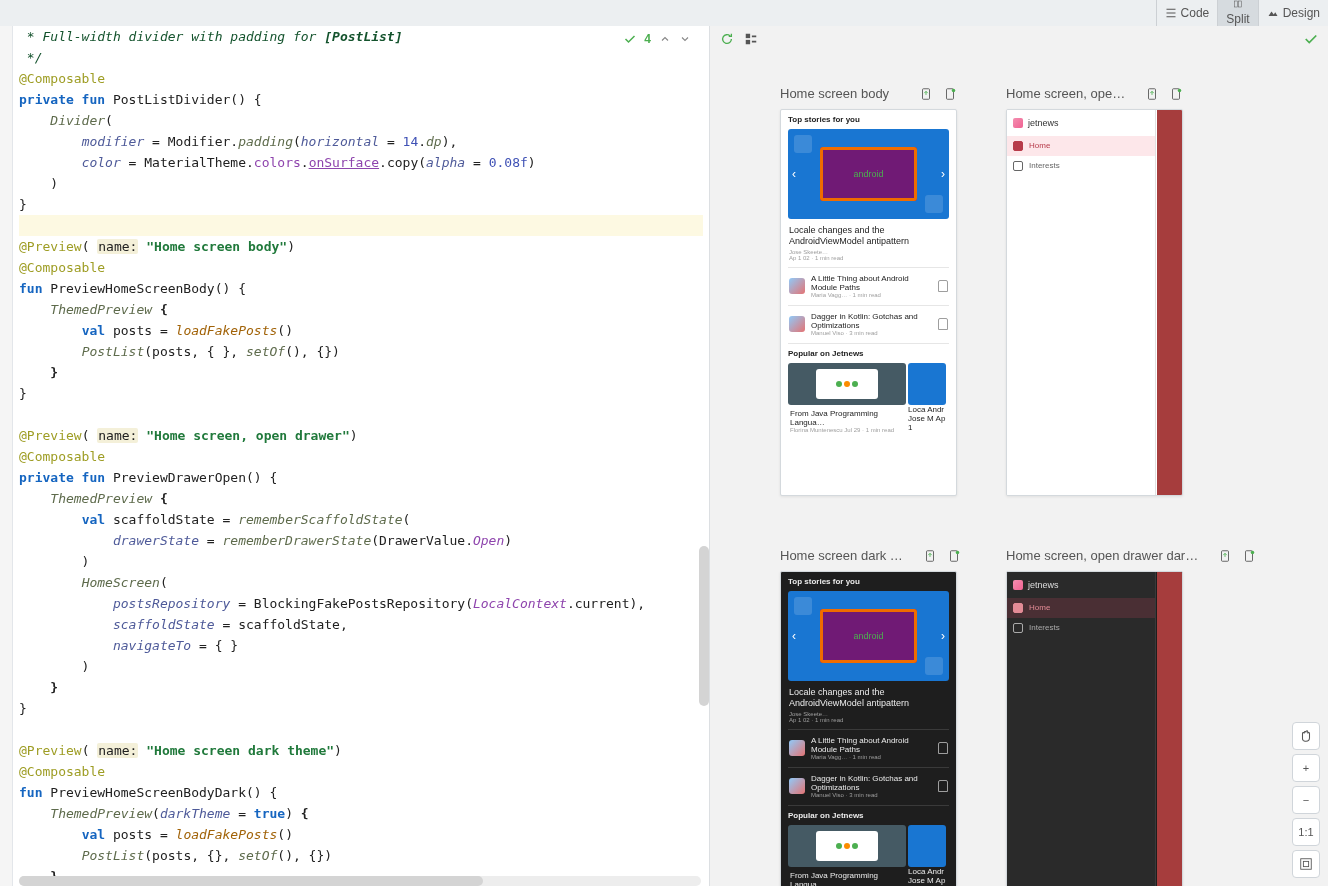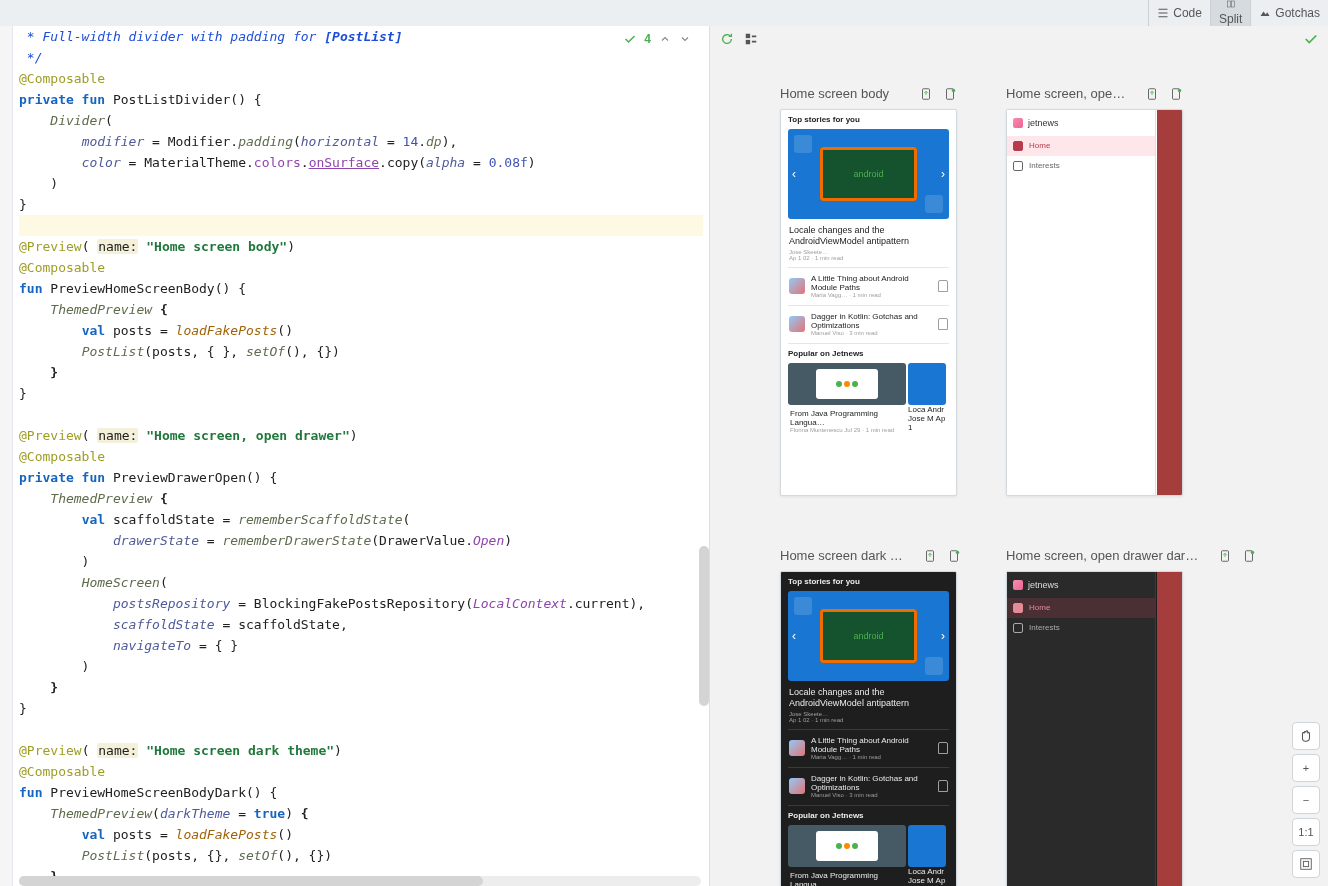--- a/index.html
+++ b/index.html
@@ -15,21 +15,21 @@
 .hl-yellow{background:#fdf9e2;display:block;padding-left:2px;}
 .kw{color:#1565c0;font-weight:bold;}
 .at{color:#9e9d24;}
 .it{font-style:italic;color:#5e6b4c;}
 .fn{color:#a16207;font-style:italic;}
 .str{color:#20793b;font-weight:bold;}
 .num{color:#3f51b5;}
 .id{color:#8e44ad;}
 .t{color:#212121;}
 .param{color:#4e5a99;font-style:italic;}
-.cmt{color:#1d4ed8;font-style:italic;}
+.cmt{color:#14532d;font-style:italic;}
 .curhl{background:#f4f0d9;border-radius:2px;padding:0 1px;}
 .editor-top{position:absolute;top:6px;right:18px;display:flex;align-items:center;gap:8px;font-size:12px;color:#555;}
 .editor-top .cnt{color:#4caf50;font-weight:600;}
 .editor-top svg{width:12px;height:12px;}
 .scrollbar-h{position:absolute;left:6px;right:8px;bottom:0;height:10px;background:#ededed;border-radius:5px;}
 .scrollbar-h .thumb{position:absolute;left:0;width:68%;top:0;bottom:0;background:#d4d4d4;border-radius:5px;}
 .scrollbar-v{position:absolute;right:0;top:520px;width:10px;height:160px;background:#d4d4d4;border-radius:5px;}
 .preview{flex:0 0 618px;position:relative;background:#f2f2f2;border-left:1px solid #dcdfe2;overflow:hidden;}
 .prev-top{position:absolute;top:6px;left:10px;display:flex;gap:10px;align-items:center;}
 .prev-top svg{width:14px;height:14px;}
@@ -50,21 +50,21 @@
 .phone.dark .drawer-logo{color:#ddd;}
 .drawer-logo .sq{width:10px;height:10px;background:linear-gradient(135deg,#f48fb1,#f06292);border-radius:2px;}
 .drawer-item{display:flex;gap:6px;padding:5px 6px;font-size:8px;color:#666;}
 .drawer-item.sel{background:#fde7ea;color:#b73b4a;}
 .phone.dark .drawer-item{color:#aaa;}
 .phone.dark .drawer-item.sel{background:#4a2f34;color:#e38b96;}
 .drawer-item .ic{width:10px;height:10px;border:1.5px solid currentColor;border-radius:2px;box-sizing:border-box;}
 .drawer-item.sel .ic{background:currentColor;}
 .sect{padding:5px 7px;font-weight:bold;font-size:8px;}
 .hero{margin:0 7px;height:90px;background:#1976d2;border-radius:3px;position:relative;overflow:hidden;}
-.hero .andr{position:absolute;left:32px;right:32px;top:18px;bottom:18px;background:#14532d;border-radius:3px;display:flex;align-items:center;justify-content:center;color:#4caf50;font-size:9px;box-shadow:0 0 0 3px #ef6c00 inset;}
+.hero .andr{position:absolute;left:32px;right:32px;top:18px;bottom:18px;background:#701a75;border-radius:3px;display:flex;align-items:center;justify-content:center;color:#4caf50;font-size:9px;box-shadow:0 0 0 3px #ef6c00 inset;}
 .hero .dotsL{position:absolute;left:6px;top:6px;width:18px;height:18px;background:rgba(255,255,255,.15);border-radius:3px;}
 .hero .dotsR{position:absolute;right:6px;bottom:6px;width:18px;height:18px;background:rgba(255,255,255,.15);border-radius:3px;}
 .hero .chL{position:absolute;left:4px;top:50%;transform:translateY(-50%);color:#fff;font-size:12px;}
 .hero .chR{position:absolute;right:4px;top:50%;transform:translateY(-50%);color:#fff;font-size:12px;}
 .headline{padding:6px 8px 2px;font-size:9px;line-height:1.2;}
 .meta{padding:0 8px 6px;font-size:6px;color:#9e9e9e;}
 .hr{height:1px;background:#e6e6e6;margin:0 7px;}
 .phone.dark .hr{background:#3a3a3a;}
 .row{display:flex;align-items:center;gap:6px;padding:6px 8px;}
 .row .thumb{width:16px;height:16px;border-radius:3px;background:linear-gradient(135deg,#90caf9,#e57373);flex:0 0 16px;}
@@ -100,21 +100,21 @@
     <svg viewBox="0 0 16 16">
         <rect x="1" y="2" width="6" height="12" fill="none" stroke="#555"></rect>
         <rect x="9" y="2" width="6" height="12" fill="none" stroke="#555"></rect>
       </svg>
     <span>Split</span>
   </div>
   <div class="viewbtn">
     <svg viewBox="0 0 16 16">
         <path d="M2 12l4-6 3 4 2-3 3 5z" fill="#555"></path>
       </svg>
-    <span>Gotchas</span>
+    <span>Design</span>
   </div>
 </div>
 
 <div class="main">
   <div class="gutter"></div>
 
   <div class="editor">
     <div class="editor-top">
       <svg viewBox="0 0 16 16">
           <path d="M2 8l4 4 8-8" stroke="#4caf50" stroke-width="2" fill="none"></path>

